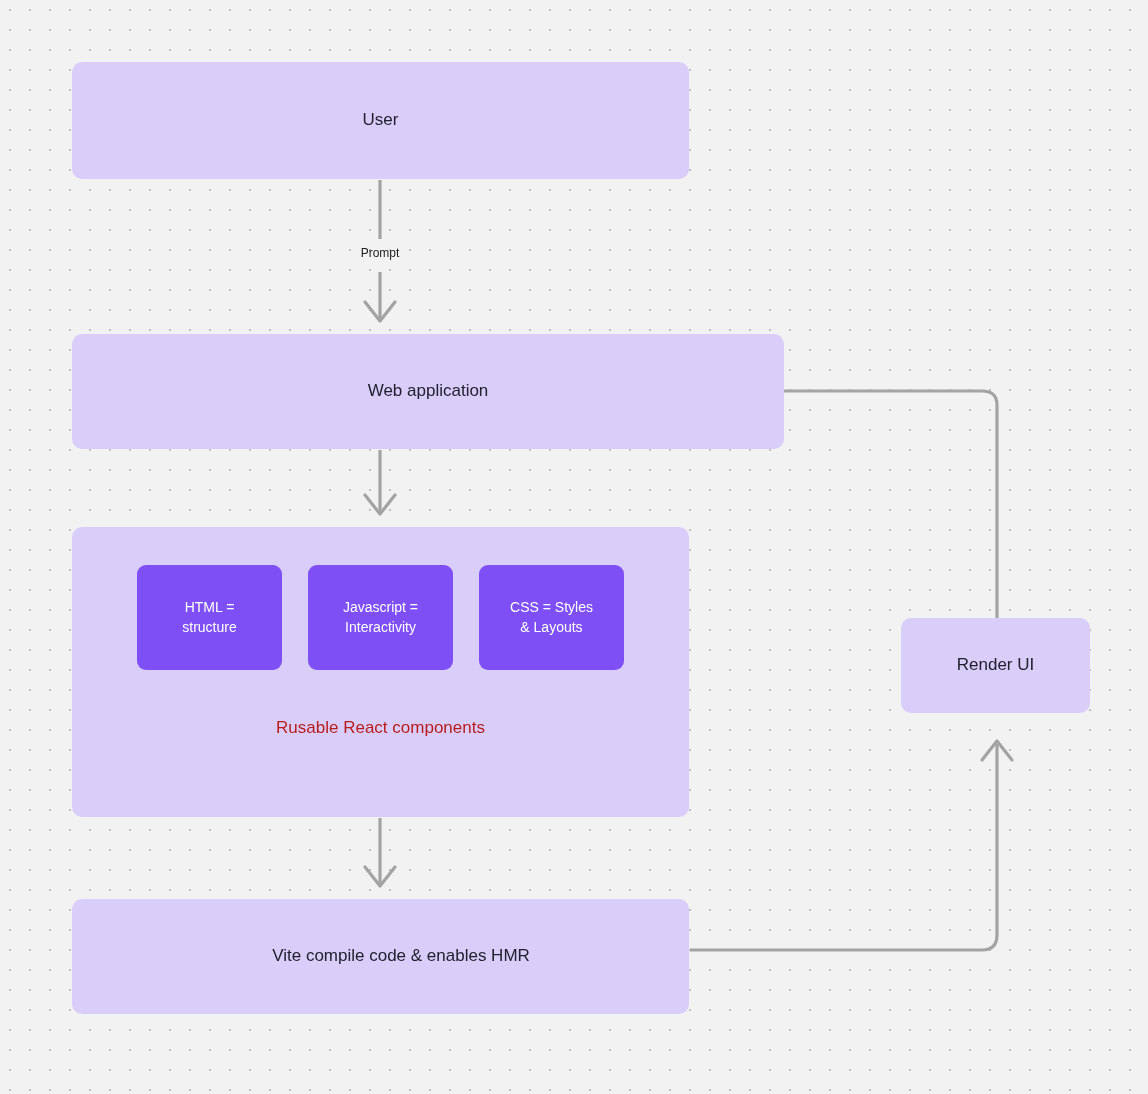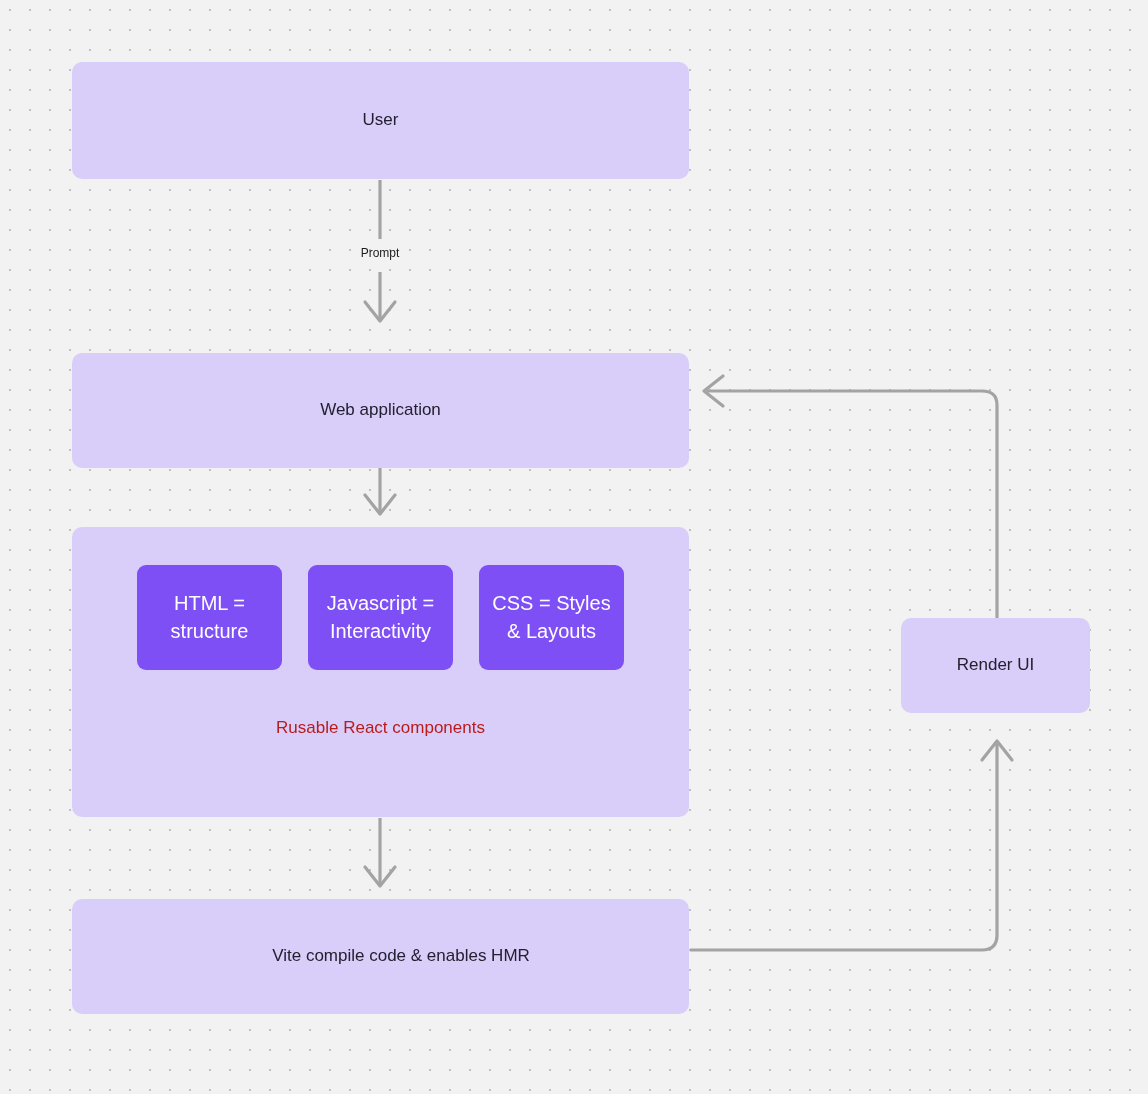--- a/index.html
+++ b/index.html
@@ -26,21 +26,21 @@
     align-items:center;
     justify-content:center;
     color:#23212f;
     font-size:17px;
     line-height:1.35;
     text-align:center;
     white-space:pre-line;
   }
   
   #node-user        { left:72px;  top:62px;  width:617px; height:117px; }
-  #node-webapp      { left:72px;  top:334px; width:617px; height:115px;margin-top:19px; }
+  #node-webapp      { left:72px;  top:334px; width:712px; height:115px; }
   #node-components  { left:72px;  top:527px; width:617px; height:290px;
                       display:block; }
   #node-vite        { left:72px;  top:899px; width:617px; height:115px;padding-left:41px; }
   #node-render      { left:901px; top:618px; width:189px; height:95px; }
 
   
   .chip-row {
     position:absolute;
     left:0; top:38px;
     width:617px;
@@ -49,21 +49,21 @@
     gap:26px;
   }
   .chip {
     width:145px; height:105px;
     background:#7e4ff5;
     border-radius:9px;
     display:flex;
     align-items:center;
     justify-content:center;
     color:#ffffff;
-    font-size:20px;
+    font-size:14px;
     line-height:1.38;
     text-align:center;
     white-space:pre-line;
   }
   .container-caption {
     position:absolute;
     left:0; top:190px;
     width:617px;
     text-align:center;
     color:#b91c1c;

